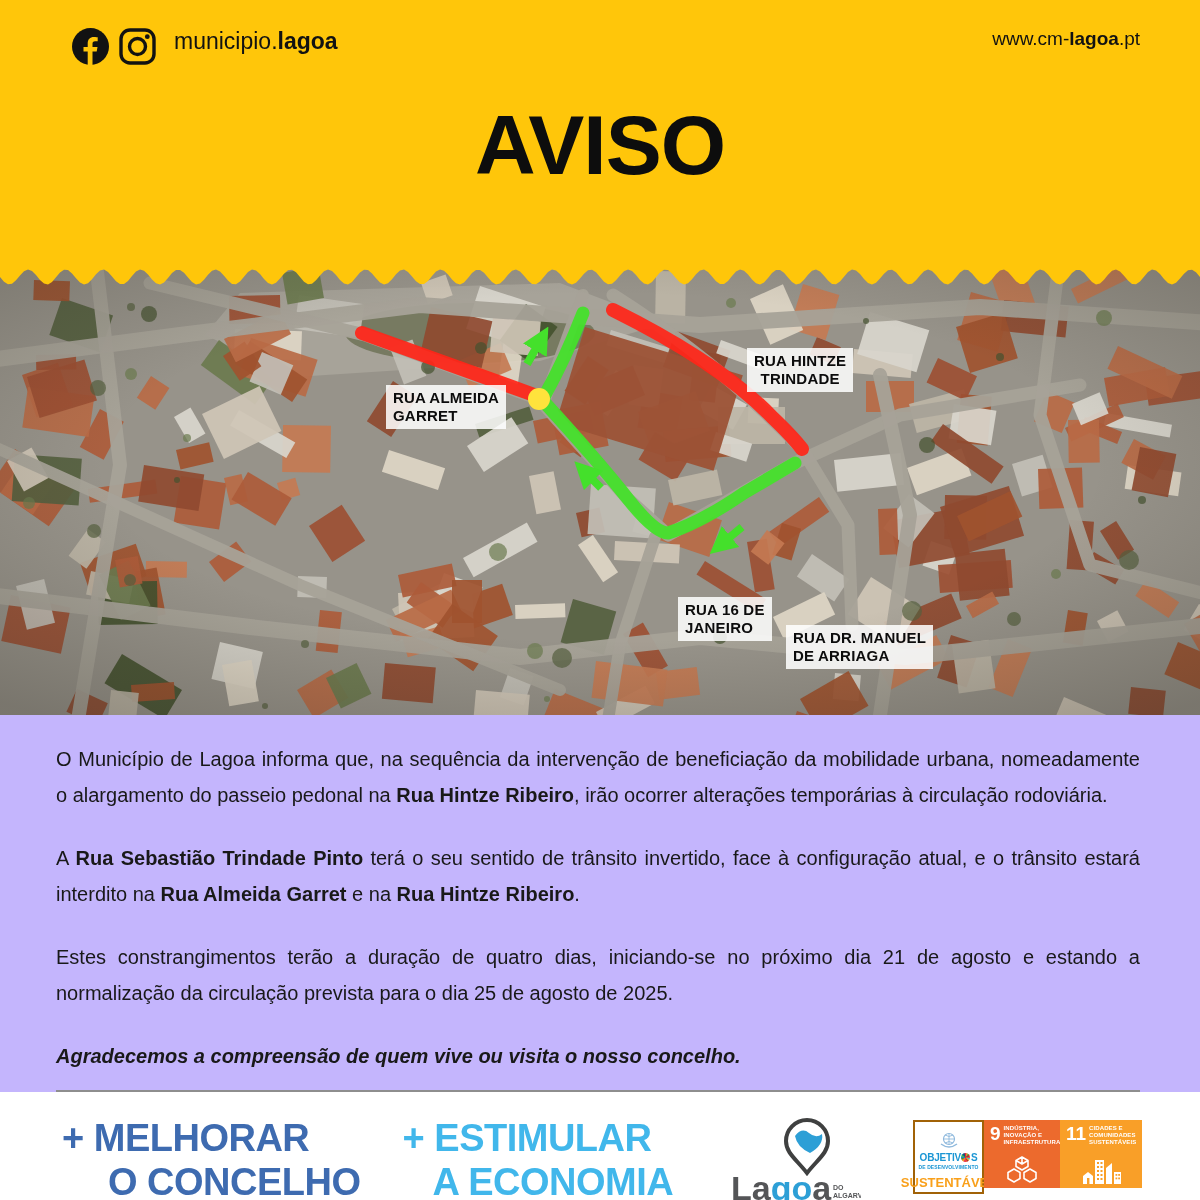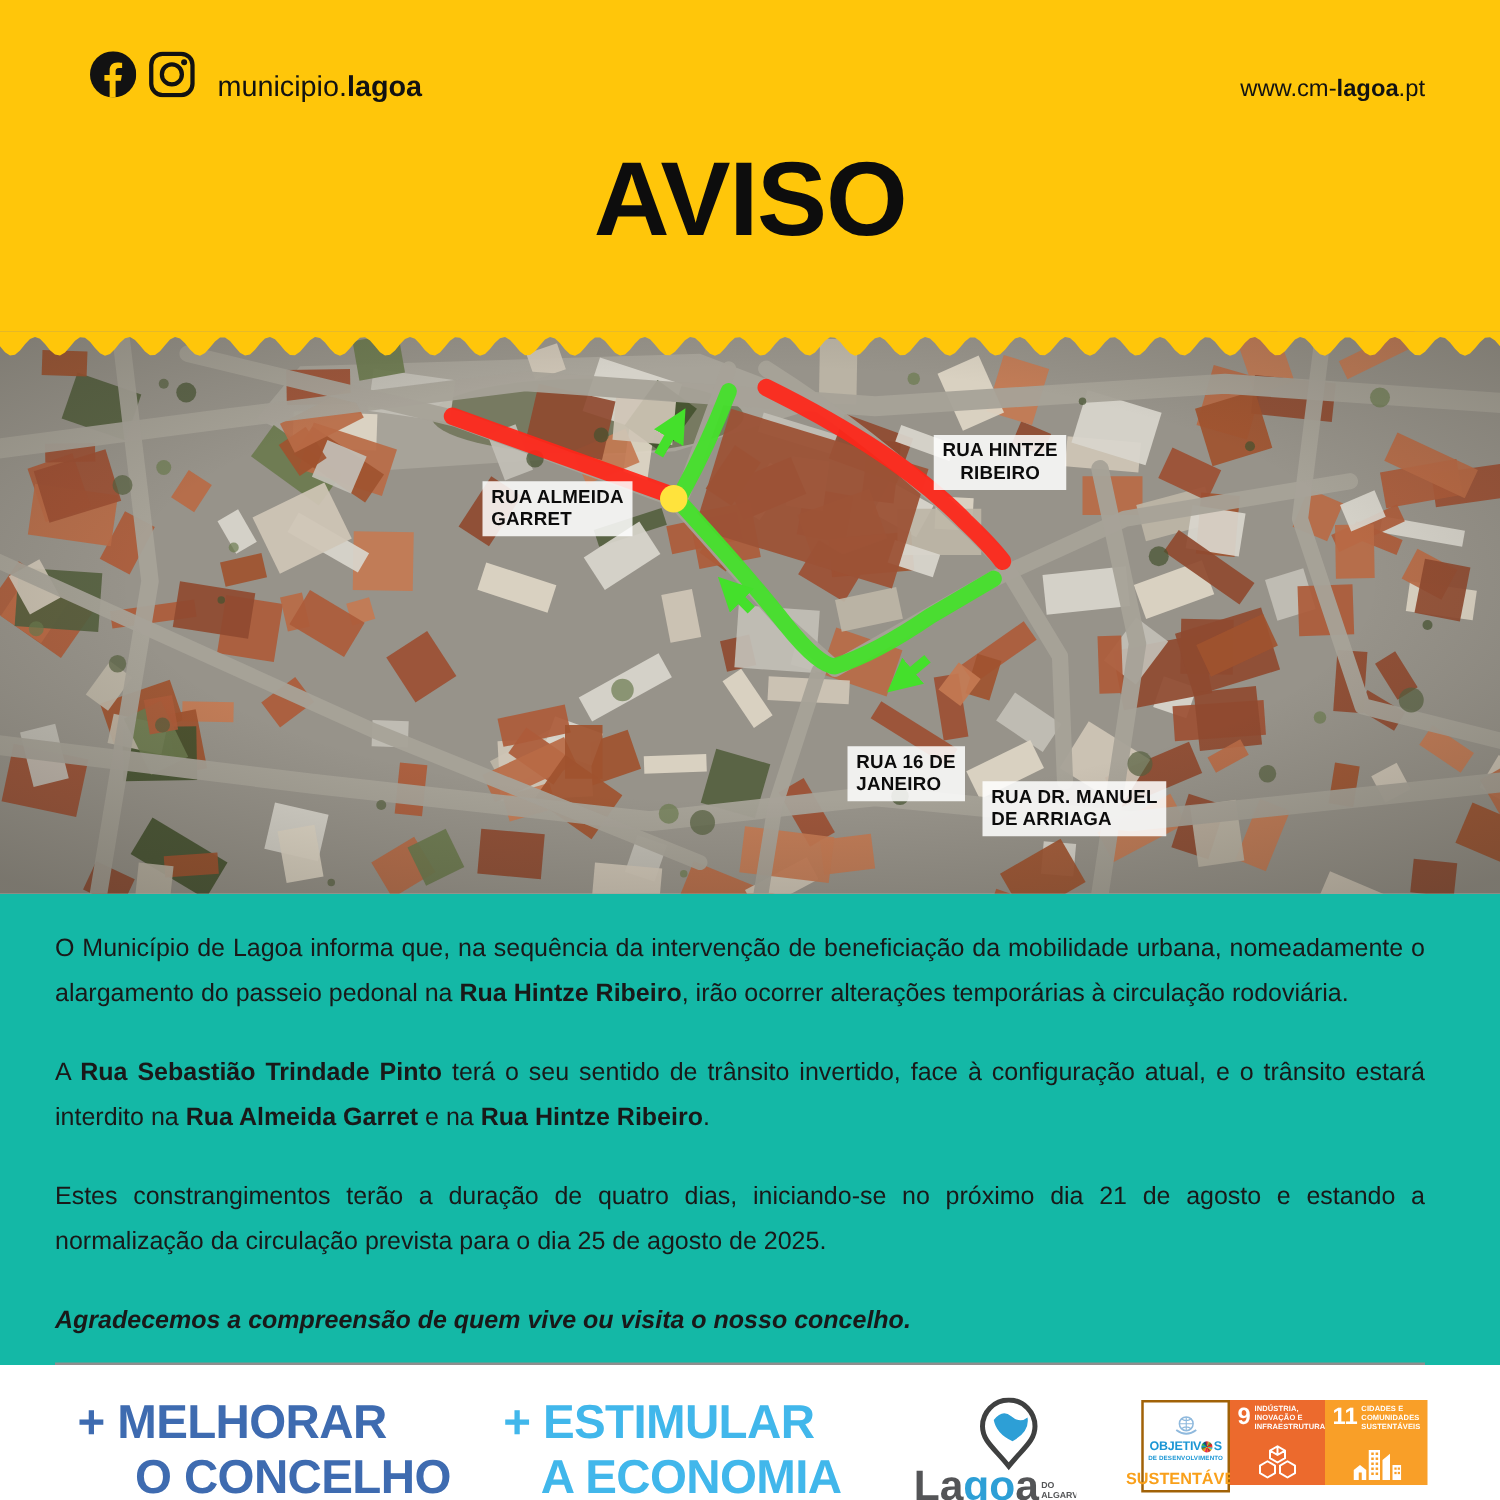--- a/index.html
+++ b/index.html
@@ -2,21 +2,21 @@
 <html style="--yellow: #ffc60a; --ink: #161616; --route-red: #ff2619; --route-green: #44e02b; --junction-yellow: #ffe33c; --slogan-blue: #3e6bb0; --slogan-cyan: #41b7eb; --sdg9: #ec6a2d; --sdg11: #f99f28; --sdg-blue: #1b96d4; --sdg-orange: #f9a01b;"><head>
 <meta charset="utf-8">
 <style>
   html,body{margin:0;padding:0;}
   body{width:1200px;height:1200px;overflow:hidden;background:#fff;
        font-family:"Liberation Sans","DejaVu Sans",sans-serif;color:var(--ink,#161616);}
   .poster{position:relative;width:1200px;height:1200px;background:#fff;}
 
   
   .banner{position:relative;height:265px;background:var(--yellow);}
-  .social-row{display:flex;align-items:flex-end;padding:41px 60px 0 72px;}
+  .social-row{display:flex;align-items:flex-start;padding:28px 60px 0 72px;}
   .icon{display:inline-block;}
   .fb-icon{margin-right:10px;}
   .ig-icon{margin-right:18px;}
   .handle{font-size:23px;color:#121212;}
   .handle b{font-weight:bold;}
   .website{margin-left:auto;font-size:19px;color:#121212;}
   .title{margin:28px 0 0 0;text-align:center;font-size:84px;font-weight:bold;
          letter-spacing:-1px;color:#0d0d0d;}
 
   
@@ -28,21 +28,21 @@
   .routes{z-index:3;}
   .r{stroke:var(--route-red);stroke-width:14;fill:none;stroke-linecap:round;stroke-linejoin:round;opacity:.93;}
   .g{stroke:var(--route-green);stroke-width:13;fill:none;stroke-linecap:round;stroke-linejoin:round;opacity:.95;}
   .ar{stroke:var(--route-green);stroke-width:8;fill:none;stroke-linecap:butt;}
   .mk{fill:var(--route-green);}
   .j{fill:var(--junction-yellow);}
   .maplabel{position:absolute;z-index:5;background:rgba(255,255,255,.86);color:#0c0c0c;
       font-weight:bold;font-size:15px;line-height:18px;padding:4px 7px;letter-spacing:.2px;white-space:nowrap;}
 
   
-  .content{padding:26px 60px 0 44px;background:#14b8a6;}
+  .content{padding:26px 60px 0 56px;background:#c4b5fd;}
   .content p{margin:0 0 27px 0;font-size:20px;line-height:36px;text-align:justify;color:#191919;}
   .content p.thanks{font-weight:bold;font-style:italic;text-align:left;margin-bottom:16px;}
   .divider{border:none;border-top:2px solid #8e8e8e;margin:0;}
 
   
   .footer{display:flex;align-items:flex-start;padding:24px 58px 0 62px;}
   .slogan{font-weight:bold;font-size:38px;line-height:44px;letter-spacing:-.5px;}
   .slogan .l2{display:block;}
   .slogan1{color:var(--slogan-blue);}
   .slogan1 .l2{margin-left:46px;}
@@ -336,21 +336,21 @@
       <path class="g" d="M545,138 Q598,196 628,234 Q655,268 668,268 Q700,258 744,228 L795,198"></path>
       <circle class="j" cx="539" cy="134" r="11"></circle>
       <path class="ar" d="M527,362 L543,334" marker-end="url(#ah)" transform="translate(0,-263)"></path>
       <path class="ar" d="M601,223 L582,204" marker-end="url(#ah)"></path>
       <path class="ar" d="M742,262 L718,282" marker-end="url(#ah)"></path>
     </svg>
 
     <div class="maplabel" style="left:386px;top:120px;">
       <span>RUA ALMEIDA</span><br><span>GARRET</span></div>
     <div class="maplabel" style="left:747px;top:83px;text-align:center;">
-      <span>RUA HINTZE</span><br><span>RIBEIRO</span></div>
+      <span>RUA HINTZE</span><br><span>TRINDADE</span></div>
     <div class="maplabel" style="left:678px;top:332px;">
       <span>RUA 16 DE</span><br><span>JANEIRO</span></div>
     <div class="maplabel" style="left:786px;top:360px;">
       <span>RUA DR. MANUEL</span><br><span>DE ARRIAGA</span></div>
 
     <svg class="wave" width="1200" height="26" viewBox="0 0 1200 26">
       <path id="wave-path" fill="var(--yellow)" d="M0,0 H1200 V13L1200,13.0L1196,8.3L1192,5.7L1188,6.2L1184,9.7L1180,14.6L1176,18.8L1172,20.5L1168,19.0L1164,14.9L1160,9.9L1156,6.4L1152,5.6L1148,8.1L1144,12.7L1140,17.4L1136,20.2L1132,19.9L1128,16.6L1124,11.7L1120,7.4L1116,5.5L1112,6.8L1108,10.8L1104,15.8L1100,19.5L1096,20.4L1092,18.1L1088,13.6L1084,8.8L1080,5.9L1076,6.0L1072,9.1L1068,13.9L1064,18.4L1060,20.5L1056,19.3L1052,15.5L1048,10.5L1044,6.7L1040,5.5L1036,7.6L1032,12.1L1028,16.9L1024,20.0L1020,20.1L1016,17.2L1012,12.4L1008,7.9L1004,5.6L1000,6.5L996,10.2L992,15.2L988,19.2L984,20.5L980,18.6L976,14.3L972,9.4L968,6.1L964,5.8L960,8.6L956,13.3L952,17.9L948,20.4L944,19.6L940,16.1L936,11.1L932,7.0L928,5.5L924,7.2L920,11.4L916,16.3L912,19.8L908,20.3L904,17.7L900,13.0L896,8.3L892,5.7L888,6.2L884,9.7L880,14.6L876,18.8L872,20.5L868,19.0L864,14.9L860,9.9L856,6.4L852,5.6L848,8.1L844,12.7L840,17.4L836,20.2L832,19.9L828,16.6L824,11.7L820,7.4L816,5.5L812,6.8L808,10.8L804,15.8L800,19.5L796,20.4L792,18.1L788,13.6L784,8.8L780,5.9L776,6.0L772,9.1L768,13.9L764,18.4L760,20.5L756,19.3L752,15.5L748,10.5L744,6.7L740,5.5L736,7.6L732,12.1L728,16.9L724,20.0L720,20.1L716,17.2L712,12.4L708,7.9L704,5.6L700,6.5L696,10.2L692,15.2L688,19.2L684,20.5L680,18.6L676,14.3L672,9.4L668,6.1L664,5.8L660,8.6L656,13.3L652,17.9L648,20.4L644,19.6L640,16.1L636,11.1L632,7.0L628,5.5L624,7.2L620,11.4L616,16.3L612,19.8L608,20.3L604,17.7L600,13.0L596,8.3L592,5.7L588,6.2L584,9.7L580,14.6L576,18.8L572,20.5L568,19.0L564,14.9L560,9.9L556,6.4L552,5.6L548,8.1L544,12.7L540,17.4L536,20.2L532,19.9L528,16.6L524,11.7L520,7.4L516,5.5L512,6.8L508,10.8L504,15.8L500,19.5L496,20.4L492,18.1L488,13.6L484,8.8L480,5.9L476,6.0L472,9.1L468,13.9L464,18.4L460,20.5L456,19.3L452,15.5L448,10.5L444,6.7L440,5.5L436,7.6L432,12.1L428,16.9L424,20.0L420,20.1L416,17.2L412,12.4L408,7.9L404,5.6L400,6.5L396,10.2L392,15.2L388,19.2L384,20.5L380,18.6L376,14.3L372,9.4L368,6.1L364,5.8L360,8.6L356,13.3L352,17.9L348,20.4L344,19.6L340,16.1L336,11.1L332,7.0L328,5.5L324,7.2L320,11.4L316,16.3L312,19.8L308,20.3L304,17.7L300,13.0L296,8.3L292,5.7L288,6.2L284,9.7L280,14.6L276,18.8L272,20.5L268,19.0L264,14.9L260,9.9L256,6.4L252,5.6L248,8.1L244,12.7L240,17.4L236,20.2L232,19.9L228,16.6L224,11.7L220,7.4L216,5.5L212,6.8L208,10.8L204,15.8L200,19.5L196,20.4L192,18.1L188,13.6L184,8.8L180,5.9L176,6.0L172,9.1L168,13.9L164,18.4L160,20.5L156,19.3L152,15.5L148,10.5L144,6.7L140,5.5L136,7.6L132,12.1L128,16.9L124,20.0L120,20.1L116,17.2L112,12.4L108,7.9L104,5.6L100,6.5L96,10.2L92,15.2L88,19.2L84,20.5L80,18.6L76,14.3L72,9.4L68,6.1L64,5.8L60,8.6L56,13.3L52,17.9L48,20.4L44,19.6L40,16.1L36,11.1L32,7.0L28,5.5L24,7.2L20,11.4L16,16.3L12,19.8L8,20.3L4,17.7L0,13.0L0,13 Z"></path>
     </svg>
   </section>
 

